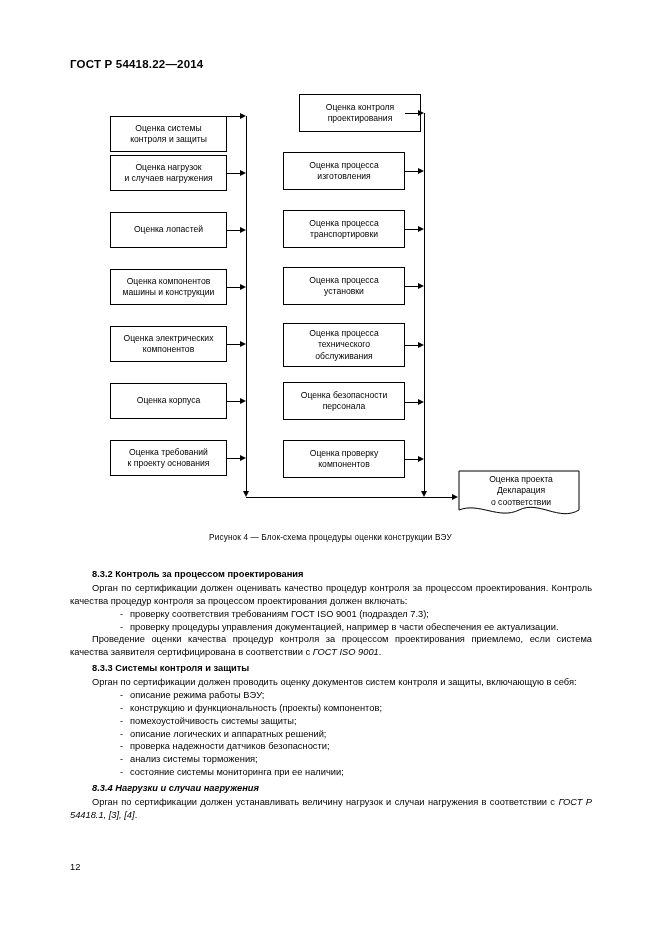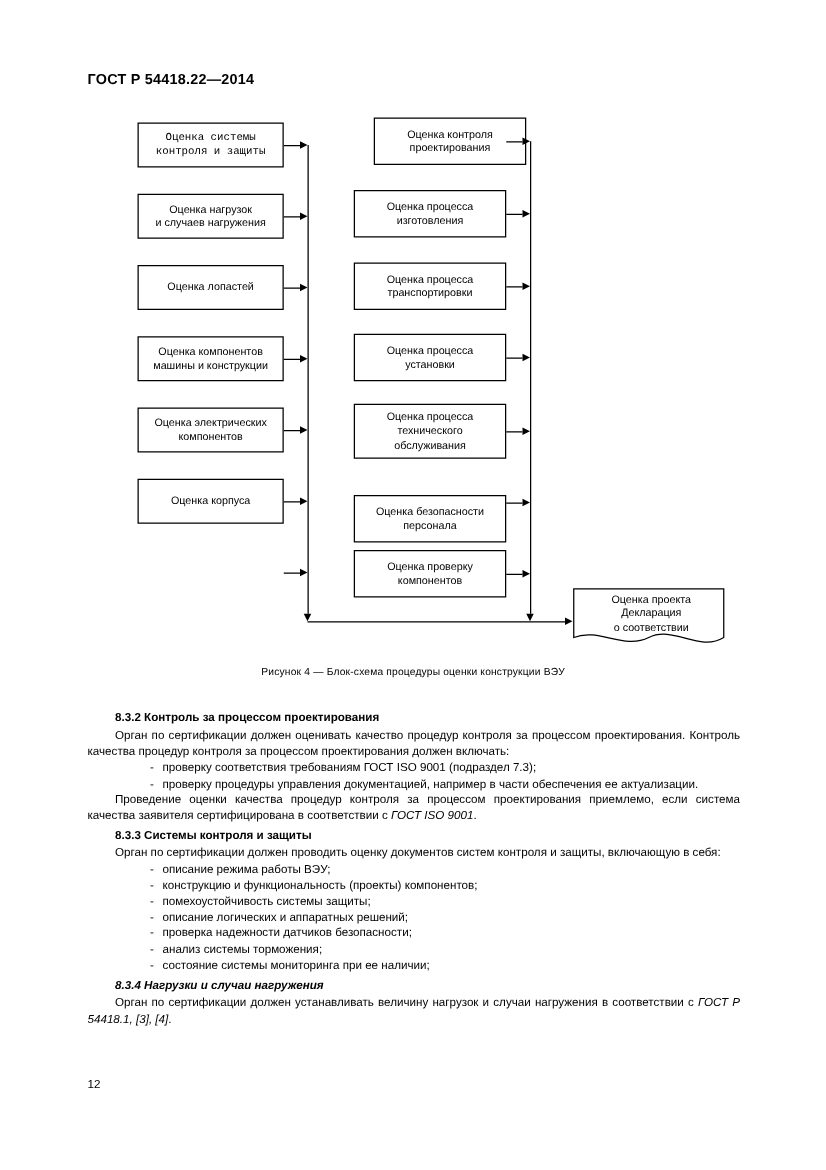--- a/index.html
+++ b/index.html
@@ -153,43 +153,45 @@
 </style>
 </head>
 <body>
 
 <div class="page">
 
   <div class="doc-header">ГОСТ Р 54418.22—2014</div>
 
   <div class="figure">
 
-    <div class="fig-box" style="left:110px; top:98px; width:117px; height:36px;font-family:Liberation Mono, monospace;">Оценка системы
+    <div class="fig-box" style="left:110px; top:116px; width:117px; height:36px;">Оценка системы
 контроля и защиты</div>
     <div class="fig-box" style="left:110px; top:155px; width:117px; height:36px;">Оценка нагрузок
 и случаев нагружения</div>
     <div class="fig-box" style="left:110px; top:212px; width:117px; height:36px;">Оценка лопастей</div>
     <div class="fig-box" style="left:110px; top:269px; width:117px; height:36px;">Оценка компонентов
 машины и конструкции</div>
     <div class="fig-box" style="left:110px; top:326px; width:117px; height:36px;">Оценка электрических
 компонентов</div>
     <div class="fig-box" style="left:110px; top:383px; width:117px; height:36px;">Оценка корпуса</div>
+    <div class="fig-box" style="left:110px; top:440px; width:117px; height:36px;">Оценка требований
+к проекту основания</div>
 
     <div class="fig-box" style="left:283px; top:94px; width:122px; height:38px;margin-left:16px;">Оценка контроля
 проектирования</div>
     <div class="fig-box" style="left:283px; top:152px; width:122px; height:38px;">Оценка процесса
 изготовления</div>
     <div class="fig-box" style="left:283px; top:210px; width:122px; height:38px;">Оценка процесса
 транспортировки</div>
     <div class="fig-box" style="left:283px; top:267px; width:122px; height:38px;">Оценка процесса
 установки</div>
     <div class="fig-box" style="left:283px; top:323px; width:122px; height:44px;">Оценка процесса
 технического
 обслуживания</div>
-    <div class="fig-box" style="left:283px; top:396px; width:122px; height:38px;">Оценка безопасности
+    <div class="fig-box" style="left:283px; top:382px; width:122px; height:38px;">Оценка безопасности
 персонала</div>
     <div class="fig-box" style="left:283px; top:440px; width:122px; height:38px;">Оценка проверку
 компонентов</div>
 
     <div class="fig-line h-line" style="left:227px; top:116px; width:13px;"></div>
     <div class="arrow-r" style="left:240px; top:112.5px;"></div>
     <div class="fig-line h-line" style="left:227px; top:173px; width:13px;"></div>
     <div class="arrow-r" style="left:240px; top:169.5px;"></div>
     <div class="fig-line h-line" style="left:227px; top:230px; width:13px;"></div>
     <div class="arrow-r" style="left:240px; top:226.5px;"></div>

